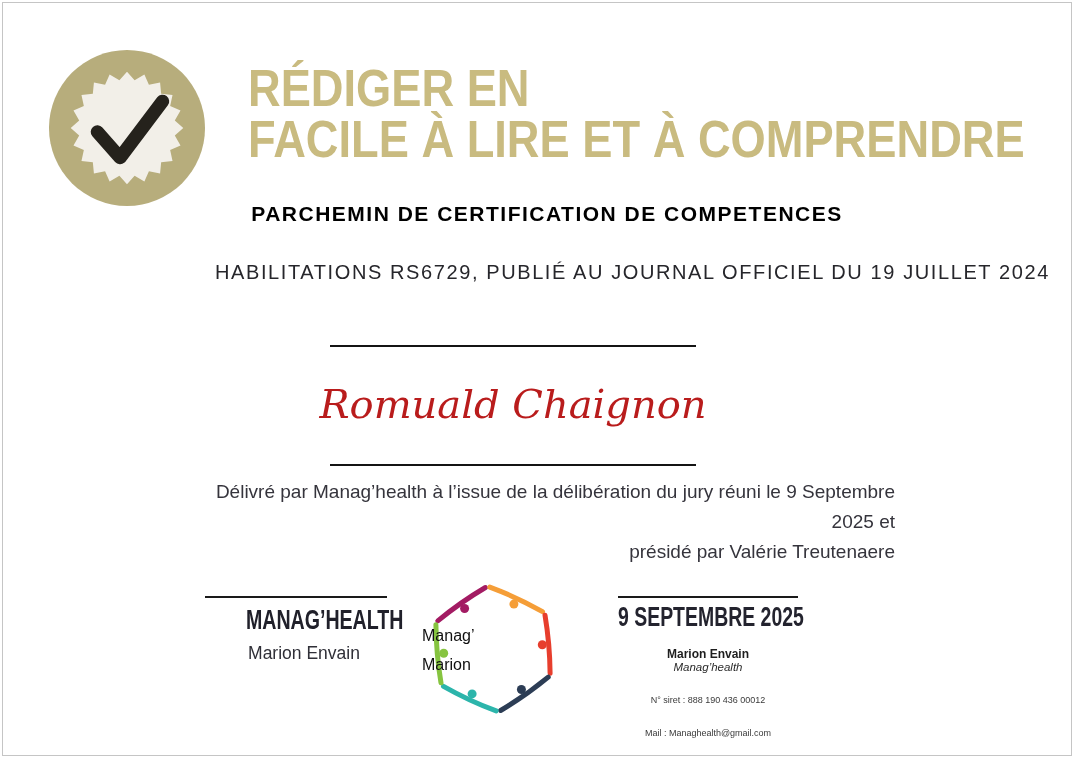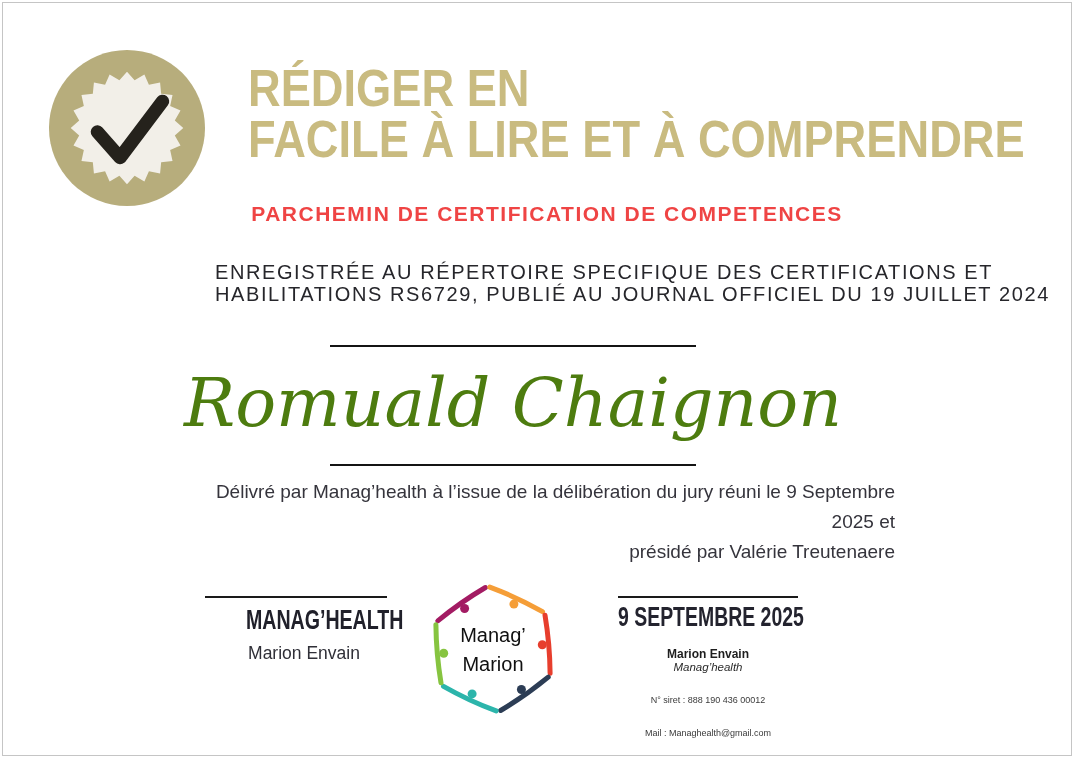--- a/index.html
+++ b/index.html
@@ -4,41 +4,41 @@
 <style>
   html,body{margin:0;padding:0;background:#ffffff;}
   .page{position:absolute;left:2px;top:2px;width:1068px;height:752px;
         border:1px solid #c5c5c5;background:#ffffff;overflow:hidden;
         font-family:"Liberation Sans",sans-serif;}
   .badge{position:absolute;left:45px;top:46px;width:158px;height:158px;}
   .title{position:absolute;left:245px;top:60px;font-size:52px;line-height:51px;
          font-weight:bold;color:#c9bb80;transform:scaleX(0.87);transform-origin:left top;
          white-space:nowrap;letter-spacing:0;}
   .subtitle{position:absolute;left:194px;top:199px;width:700px;text-align:center;
-            font-size:21px;font-weight:bold;letter-spacing:1.5px;color:#ef4444;white-space:nowrap;}
+            font-size:21px;font-weight:bold;letter-spacing:1.5px;color:#000000;white-space:nowrap;}
   .registration{position:absolute;left:212px;top:258px;width:700px;text-align:center;
             font-size:20px;line-height:22px;letter-spacing:1.6px;color:#26262b;white-space:nowrap;}
   .name-frame{position:absolute;left:327px;top:342px;width:366px;height:121px;
             box-sizing:border-box;border-top:2px solid #141414;border-bottom:2px solid #141414;}
   .recipient-name{position:absolute;left:50%;top:50%;transform:translate(-50%,-54%);
-            font-family:"DejaVu Serif",serif;font-style:italic;font-size:68px;
-            color:#4d7c0f;white-space:nowrap;}
+            font-family:"DejaVu Serif",serif;font-style:italic;font-size:40px;
+            color:#b91c1c;white-space:nowrap;}
   .delivery{position:absolute;left:192px;top:474px;width:700px;text-align:right;
             font-size:19px;line-height:30px;color:#35343c;}
   .footer-left{position:absolute;left:202px;top:593px;width:182px;
             border-top:2px solid #1a1a1a;text-align:center;}
   .footer-left .inner{margin-left:16px;}
   .org-name{margin-top:6px;font-size:28px;font-weight:bold;color:#20202a;
             transform:scaleX(0.7);transform-origin:center top;white-space:nowrap;}
   .org-contact{margin-top:5px;font-size:17.5px;line-height:24px;color:#2f2f37;}
   .org-phone{font-size:17.5px;line-height:24px;color:#2f2f37;}
   .logo-wrap{position:absolute;left:419px;top:571px;width:142px;height:150px;}
   .logo-wrap svg{position:absolute;left:0;top:0;}
-  .logo-text{position:absolute;left:0;top:47px;width:100%;text-align:center;
-            font-size:20px;line-height:29px;color:#101010;}
+  .logo-text{position:absolute;left:0;top:47px;width:100%;
+            font-size:16px;line-height:29px;color:#101010;}
   .footer-right{position:absolute;left:615px;top:593px;width:180px;border-top:2px solid #1a1a1a;text-align:center;}
   .cert-date{margin-top:4px;font-size:27px;font-weight:bold;color:#23232e;
             transform:scaleX(0.72);transform-origin:left top;white-space:nowrap;}
   .stamp{position:absolute;left:615px;top:644px;width:180px;text-align:center;color:#3a3a3a;}
   .stamp-name{font-size:12px;font-weight:bold;line-height:14px;color:#1e1e1e;}
   .stamp-company{font-size:11.5px;font-style:italic;line-height:13px;color:#2a2a2a;}
   .stamp-small{font-size:9px;line-height:11.5px;margin-top:21px;}
 </style>
 </head>
 <body>
@@ -52,21 +52,20 @@
   </svg>
 
   <div class="title">
     <div>RÉDIGER EN</div>
     <div>FACILE À LIRE ET À COMPRENDRE</div>
   </div>
 
   <div class="subtitle">PARCHEMIN DE CERTIFICATION DE COMPETENCES</div>
 
   <div class="registration">
-    <div>ENREGISTRÉE AU RÉPERTOIRE SPECIFIQUE DES CERTIFICATIONS ET</div>
     <div>HABILITATIONS RS6729, PUBLIÉ AU JOURNAL OFFICIEL DU 19 JUILLET 2024</div>
   </div>
 
   <div class="name-frame">
     <div class="recipient-name">Romuald Chaignon</div>
   </div>
 
   <div class="delivery">
     <div>Délivré par Manag’health à l’issue de la délibération du jury réuni le 9 Septembre 2025 et</div>
     <div>présidé par Valérie Treutenaere</div>

